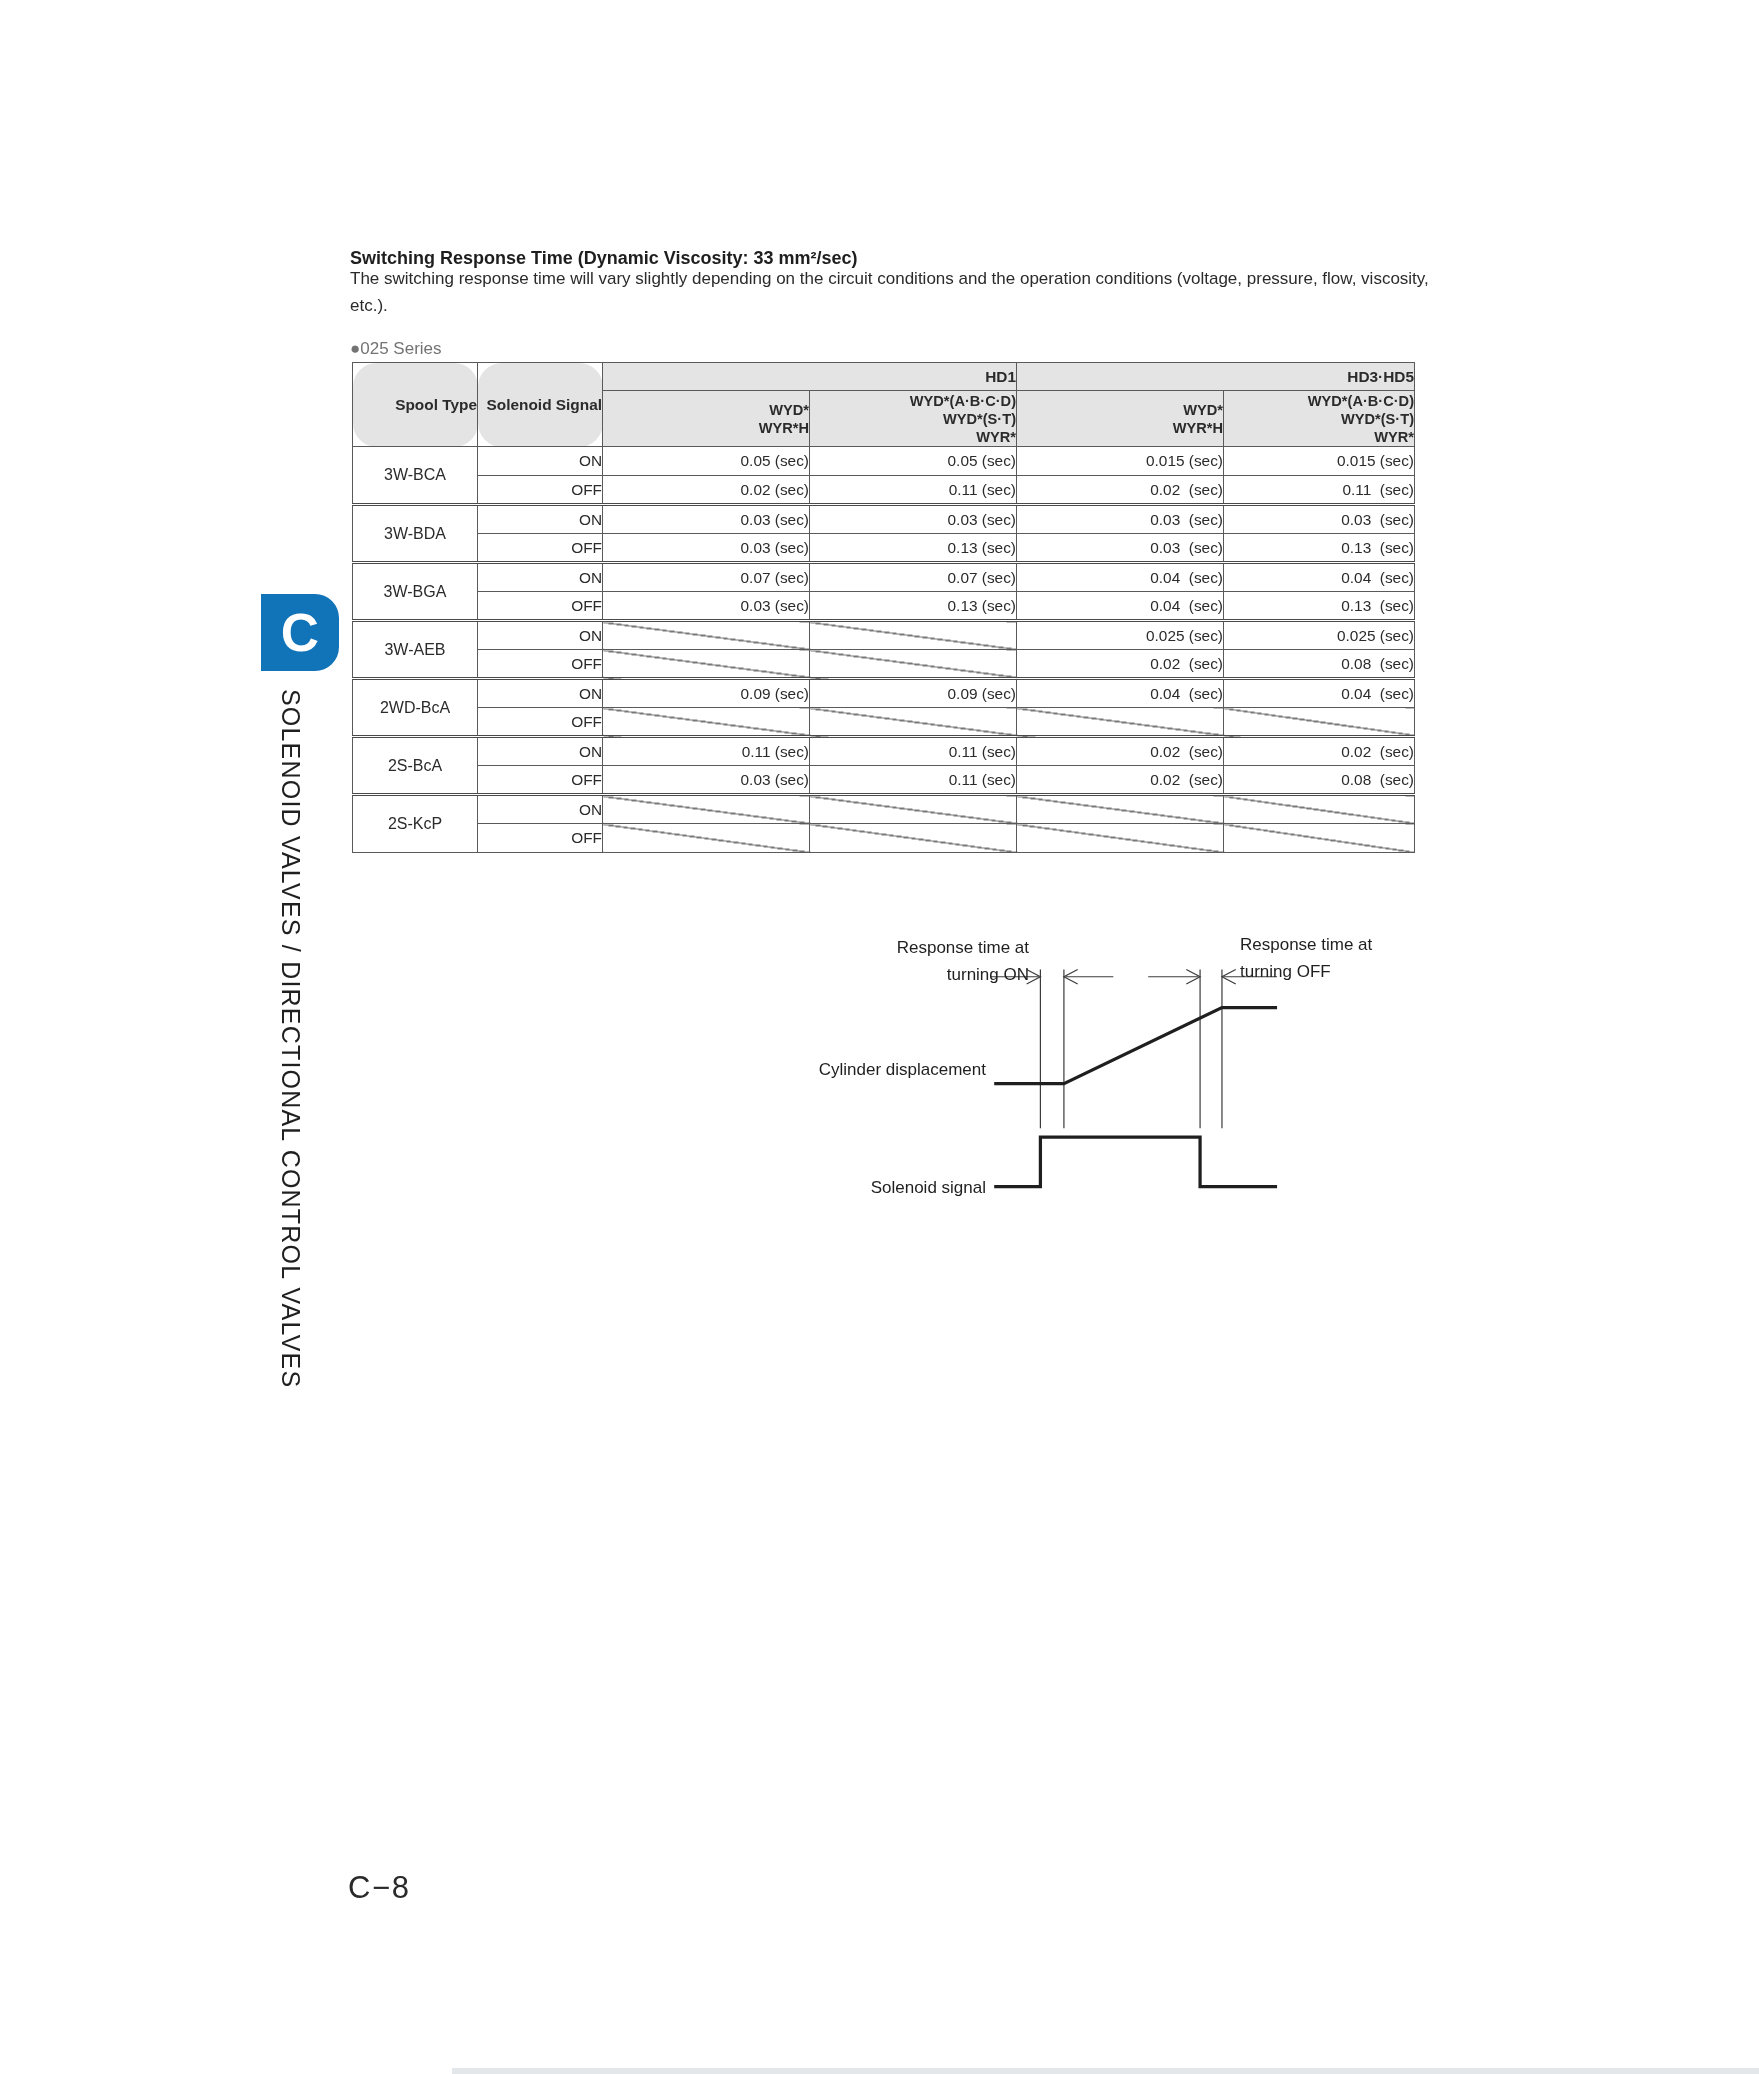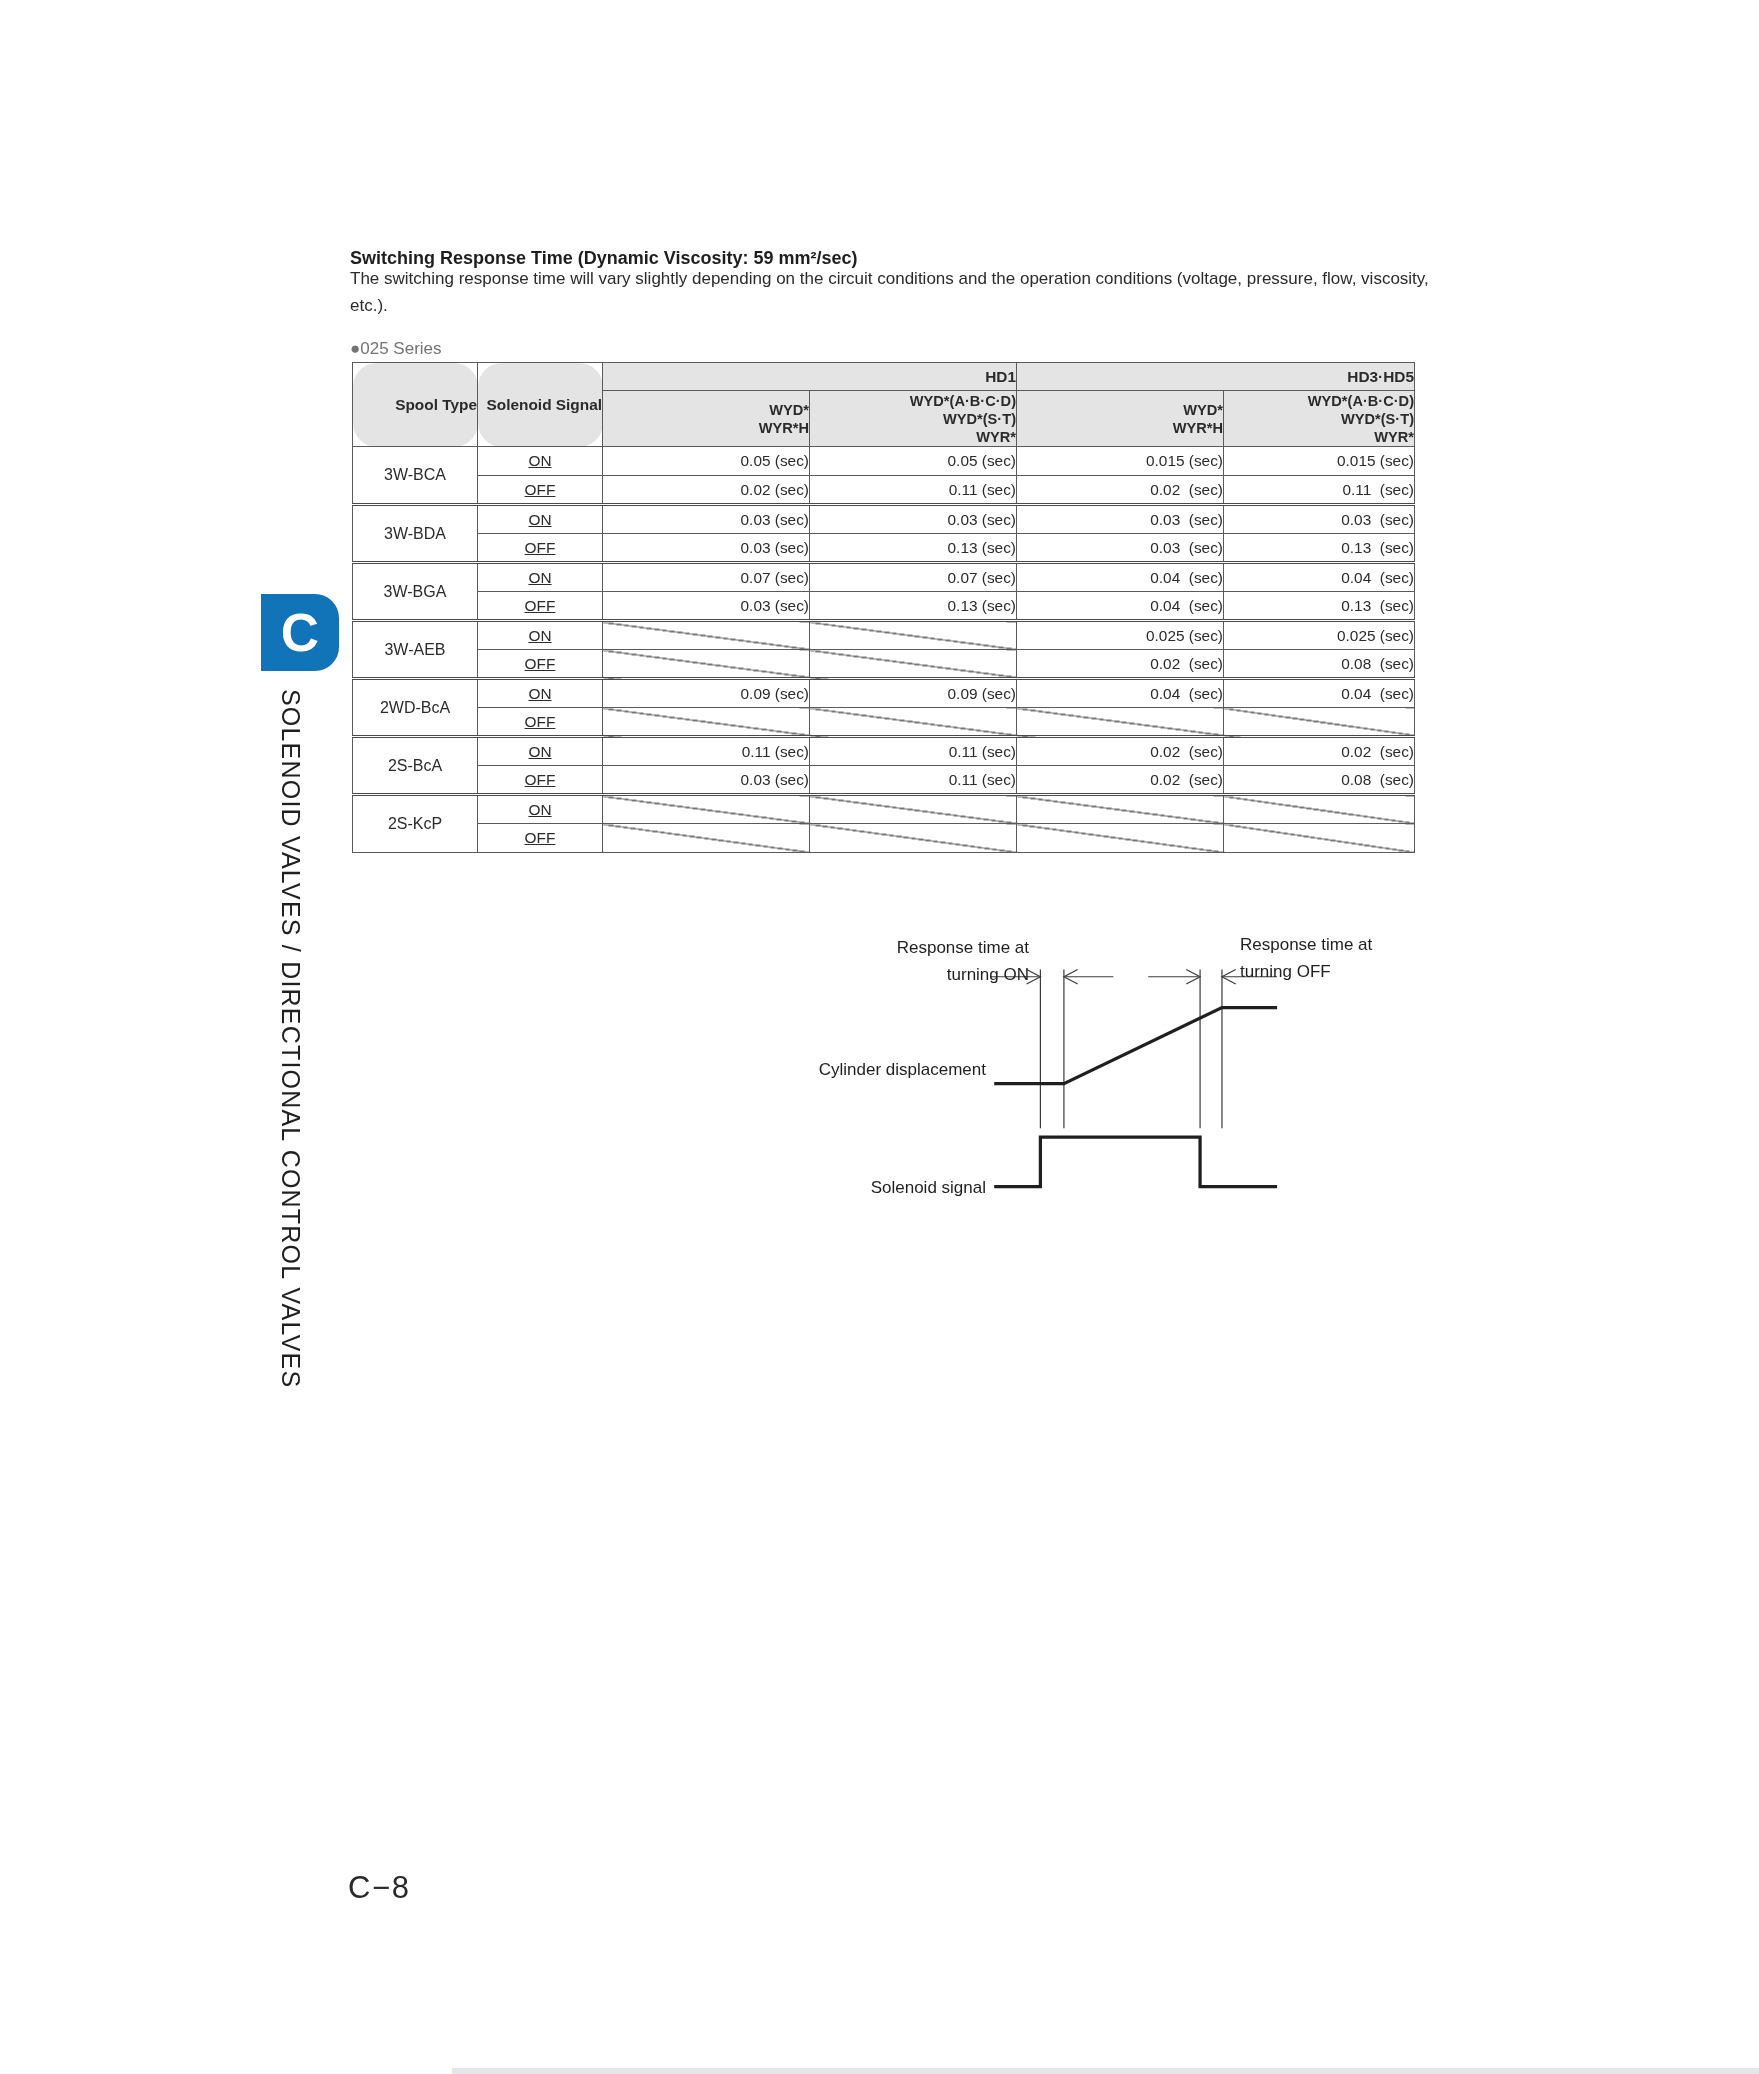--- a/index.html
+++ b/index.html
@@ -27,21 +27,21 @@
     position:absolute;left:352px;top:362px;border-collapse:collapse;table-layout:fixed;
     font-size:15.4px;color:#2b2b2b;
   }
   table.resp{border:1.6px solid #333333;}
   table.resp th,table.resp td{border:0.8px solid #5a5a5a;padding:0;}
   table.resp th{background:#e4e4e4;font-weight:bold;text-align:right;}
   th.group-h{height:27px;font-size:15.4px;}
   th.sub-h{height:55px;font-size:14.6px;line-height:18px;white-space:pre-line;}
   th.corner{font-size:15.4px;border-radius:24px;}
   td.spool{text-align:center;padding-left:11.3px;font-size:16px;background:#ffffff;}
-  td.sig{text-align:center;background:#ffffff;text-decoration:underline;}
+  td.sig{text-align:right;background:#ffffff;}
   td.val{text-align:right;background:#ffffff;white-space:pre;}
   tr.data-row{height:29px;}
   tr.group-sep td{border-top:3.2px double #4a4a4a;}
   td.slash{
     background-image:linear-gradient(to top right,
       transparent calc(50% - 0.8px), #777777 calc(50% - 0.8px),
       #777777 calc(50% + 0.8px), transparent calc(50% + 0.8px));
   }
   
   .diagram{position:absolute;left:794px;top:924px;width:616px;height:300px;}
@@ -58,21 +58,21 @@
 </head>
 <body>
 
 <div id="page">
 
   <div class="section-badge" style="background:#1173b8;">
     <span>C</span>
   </div>
   <div class="sidebar-vtext">SOLENOID VALVES / DIRECTIONAL CONTROL VALVES</div>
 
-  <div class="doc-title">Switching Response Time (Dynamic Viscosity: 59 mm²/sec)</div>
+  <div class="doc-title">Switching Response Time (Dynamic Viscosity: 33 mm²/sec)</div>
   <div class="doc-desc">The switching response time will vary slightly depending on the circuit conditions and the operation conditions (voltage, pressure, flow, viscosity, etc.).</div>
   <div class="series-label">●025 Series</div>
 
   <table class="resp">
     <colgroup>
       <col style="width:125px">
         <col style="width:125px">
       <col style="width:207px">
         <col style="width:207px">
       <col style="width:207px">

